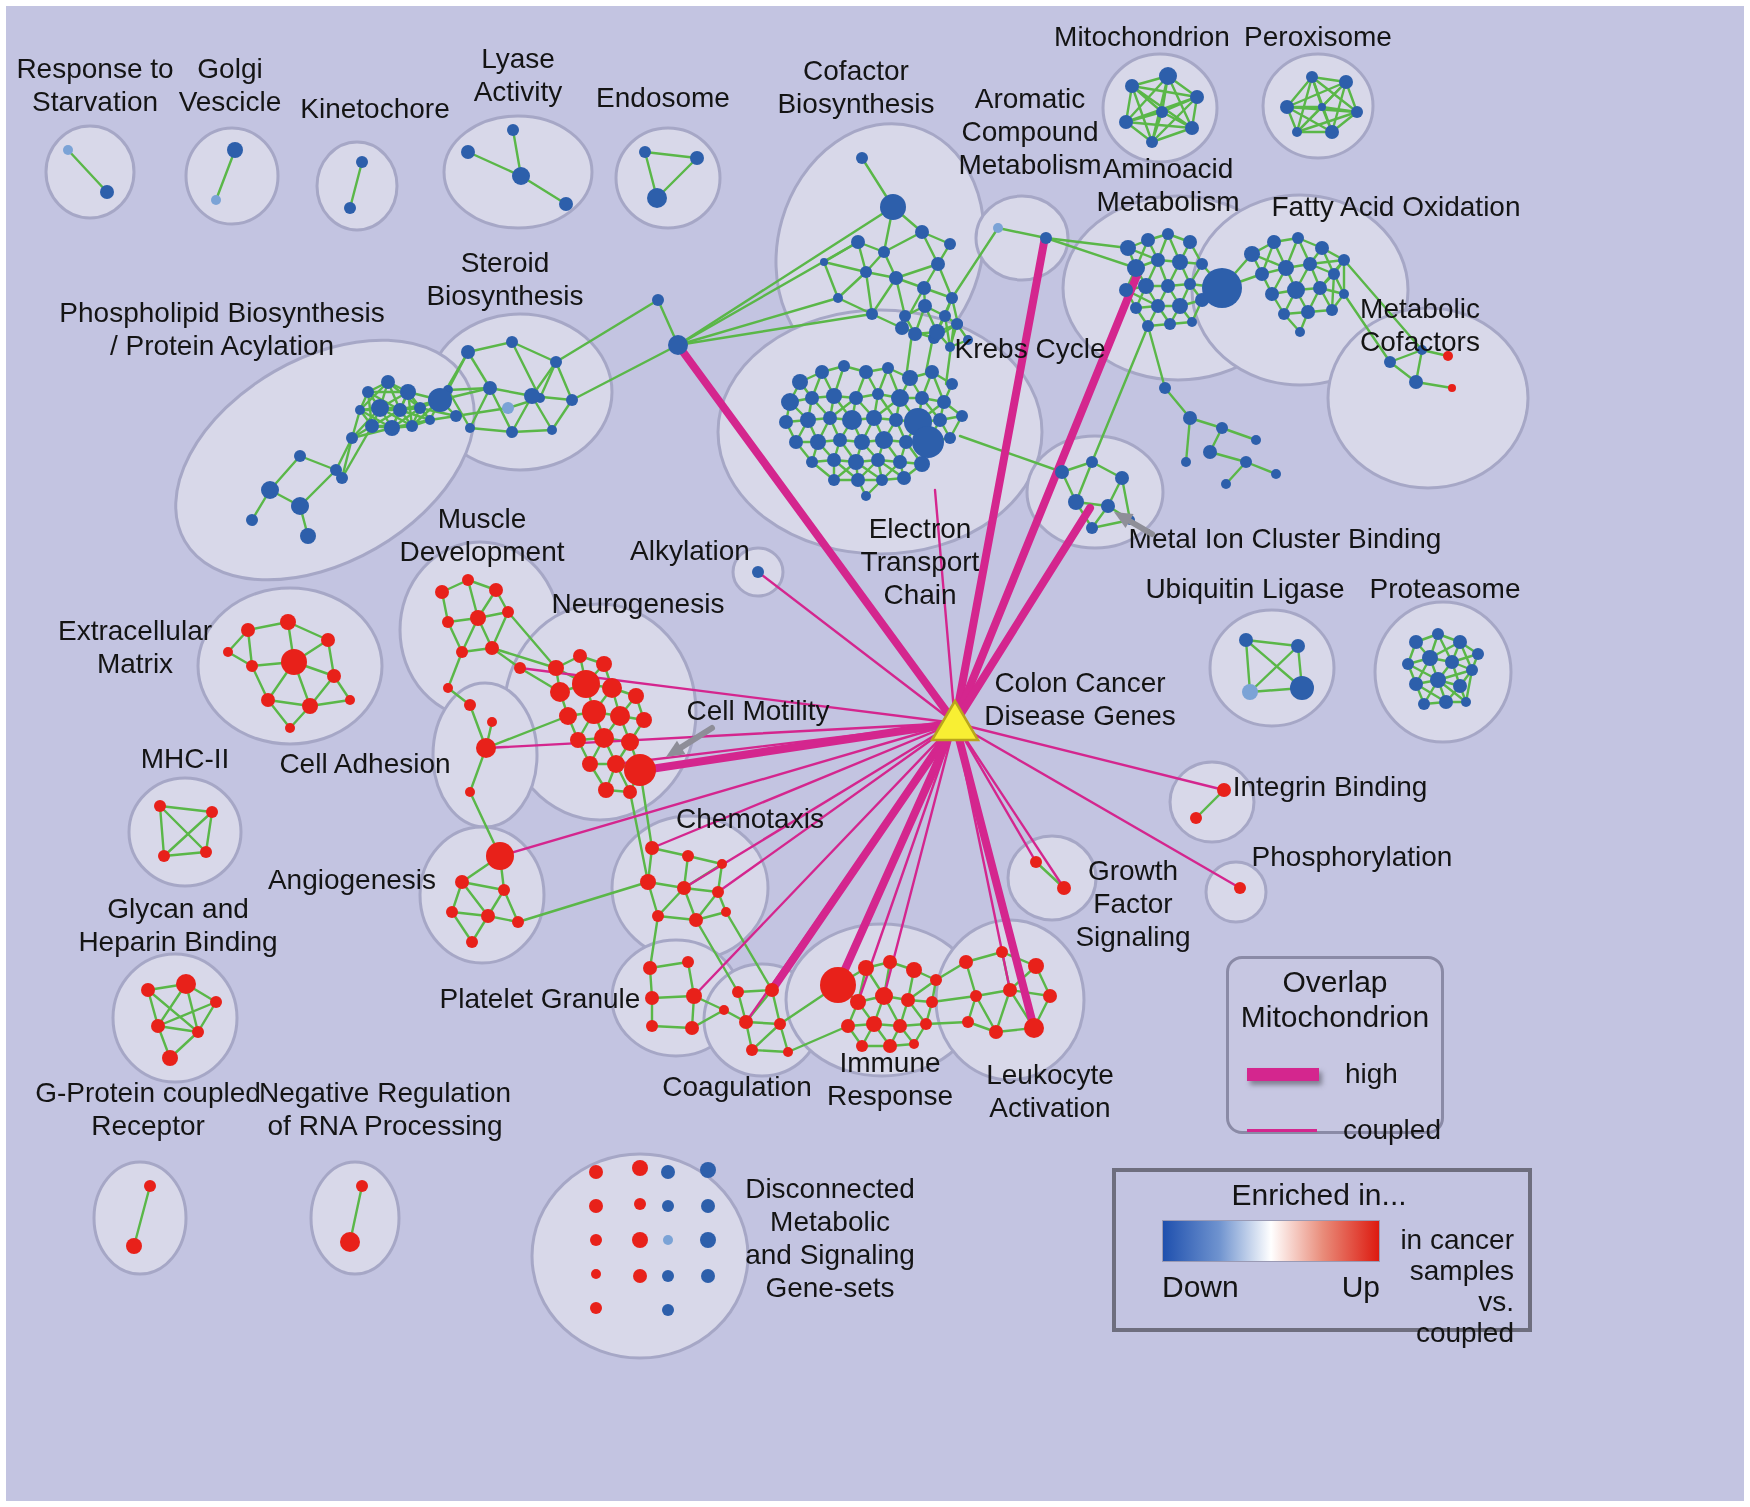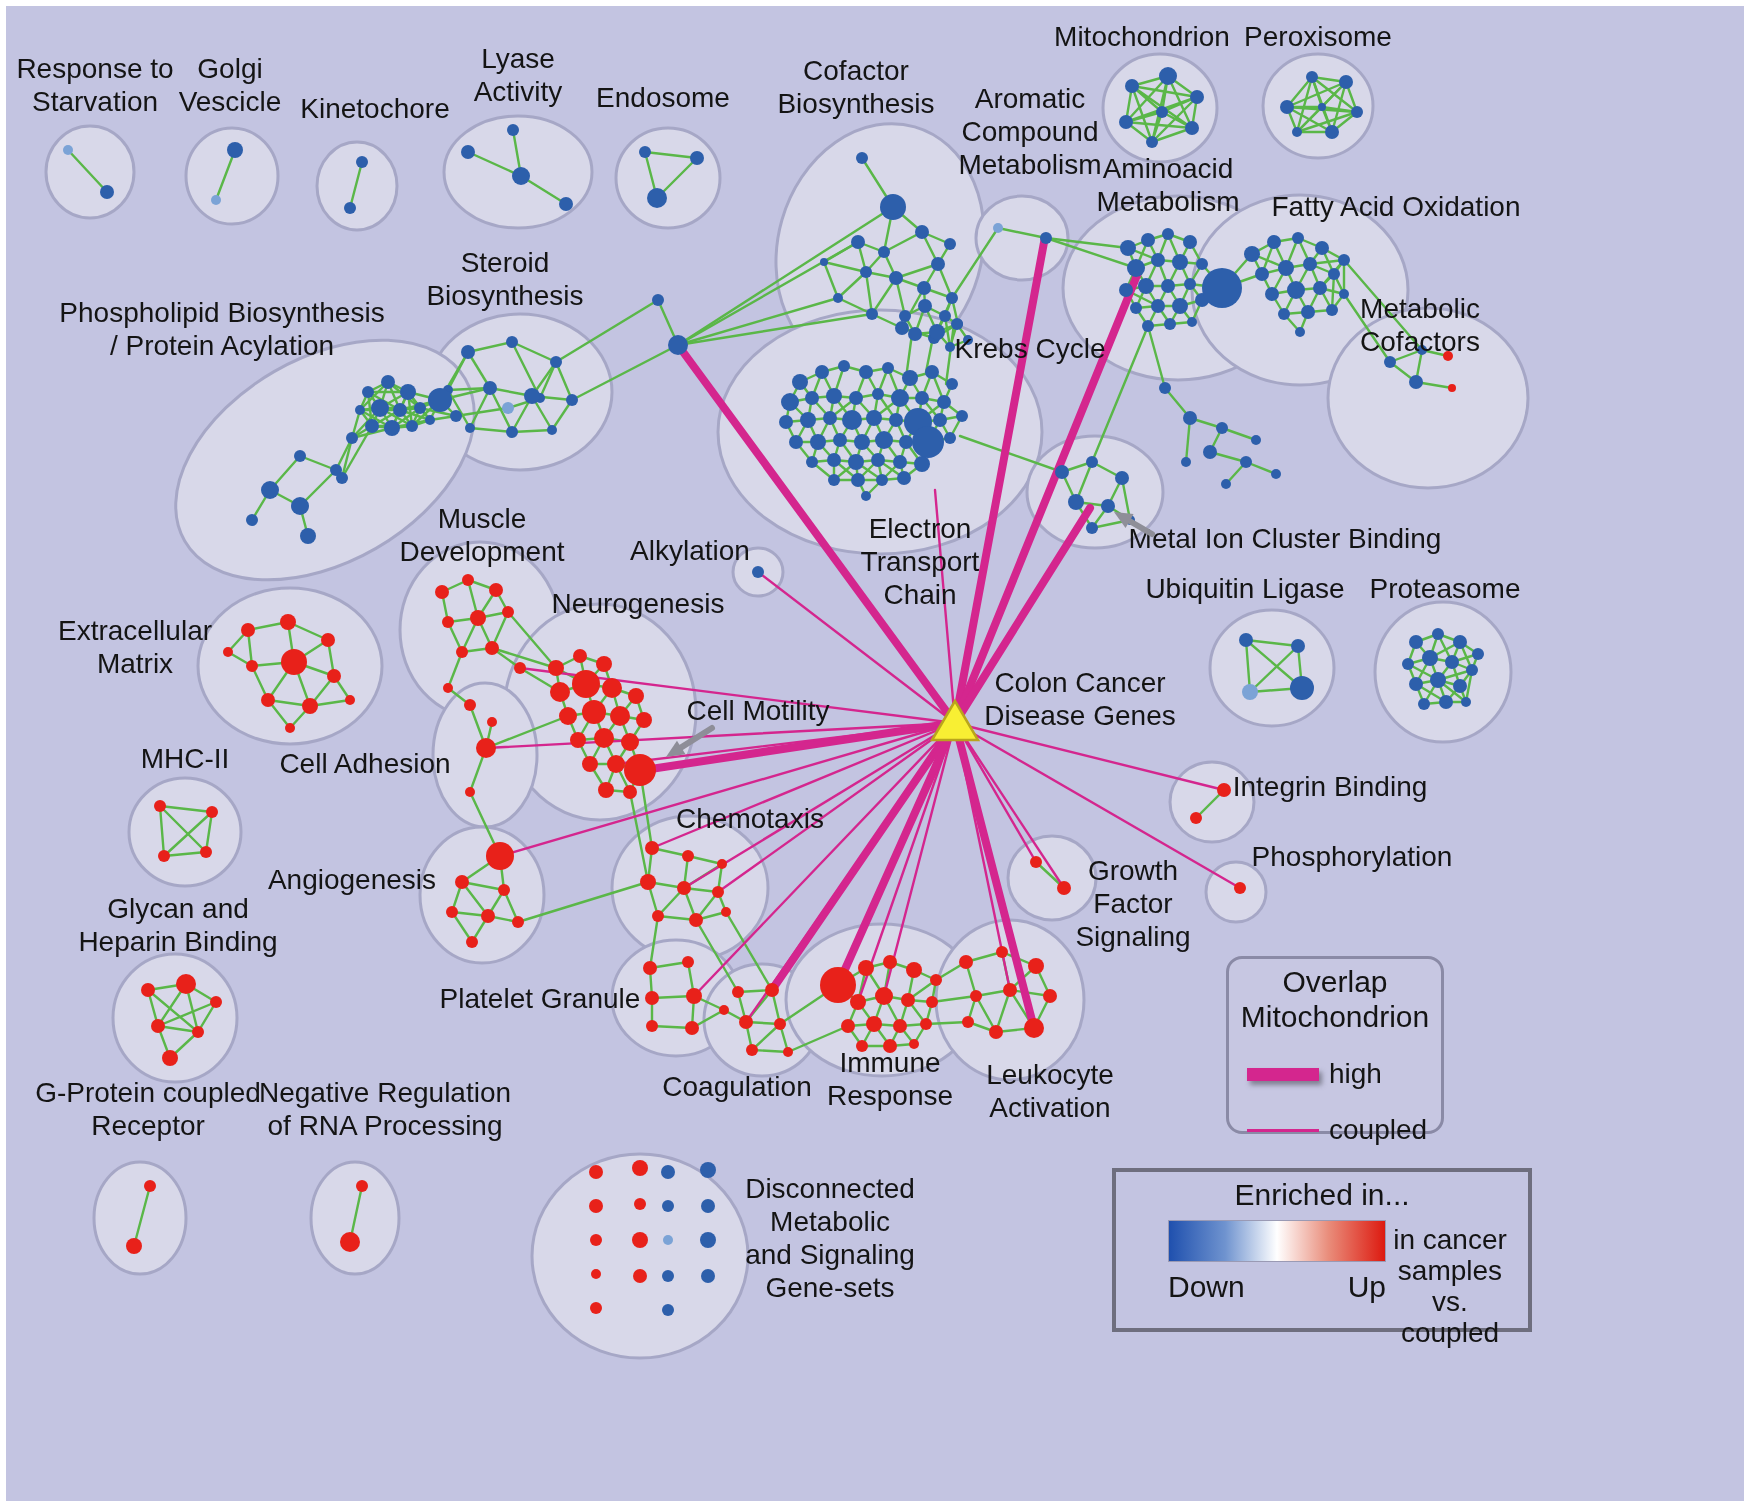--- a/index.html
+++ b/index.html
@@ -5,33 +5,33 @@
   * { margin:0; padding:0; box-sizing:border-box; }
   html,body { width:1750px; height:1507px; background:#ffffff; font-family:"Liberation Sans",sans-serif; }
   .canvas { position:absolute; left:0; top:0; width:1750px; height:1507px; background:#c3c4e1; overflow:hidden; }
   .frame { position:absolute; inset:0; border:6px solid #ffffff; pointer-events:none; z-index:50; }
   svg { position:absolute; left:0; top:0; width:1750px; height:1507px; }
   text.clabel { font-family:"Liberation Sans",sans-serif; font-size:28px; fill:#141414; }
   .legend { position:absolute; color:#141414; z-index:20; }
   .legend-overlap { left:1226px; top:956px; width:218px; height:178px;
       border:3px solid #8a8aa6; border-radius:16px; background:rgba(202,203,228,0.55); }
   .lg-title { font-size:30px; line-height:35px; text-align:center; margin-top:5px; }
-  .sig-row { display:flex; align-items:center; gap:10px; margin:24px 0 0 18px; }
+  .sig-row { display:flex; align-items:center; gap:26px; margin:24px 0 0 18px; }
   .sig-bar-high { width:72px; height:13px; background:#d4268e; box-shadow:3px 4px 5px rgba(70,70,80,0.55); }
   .sig-bar-moderate { width:72px; height:3px; background:#d4268e; }
   .sig-label { font-size:28px; }
   .legend-enriched { left:1112px; top:1168px; width:420px; height:164px;
-      border:4px solid #6e6e7e; background:#c3c4e1; padding:6px 14px 0 14px; }
+      border:4px solid #6e6e7e; background:#c3c4e1; padding:6px 14px 0 8px; }
   .en-title { text-align:center; font-size:30px; }
   .en-body { display:flex; margin-top:8px; }
   .en-grad-col { width:218px; margin-left:38px; }
   .en-grad { height:42px; border:1px solid #9a9ab4;
       background:linear-gradient(90deg,#1f50ae 0%,#6f93cf 26%,#ffffff 50%,#e98c7a 74%,#dd1a10 100%); }
   .en-updown { display:flex; justify-content:space-between; font-size:30px; margin-top:8px; }
-  .en-note { flex:1; text-align:center; font-size:28px; line-height:31px; padding-top:4px; }
+  .en-note { flex:1; text-align:right; font-size:28px; line-height:31px; padding-top:4px; }
 </style>
 </head>
 <body>
 
 <div class="canvas">
   <svg id="graph-svg" viewBox="0 0 1750 1507">
       <g>
         <ellipse cx="90" cy="172" rx="44" ry="46" fill="#d8d8e9" stroke="#a6a7c6" stroke-width="3"></ellipse>
         <ellipse cx="232" cy="176" rx="46" ry="48" fill="#d8d8e9" stroke="#a6a7c6" stroke-width="3"></ellipse>
         <ellipse cx="357" cy="186" rx="40" ry="44" fill="#d8d8e9" stroke="#a6a7c6" stroke-width="3"></ellipse>

